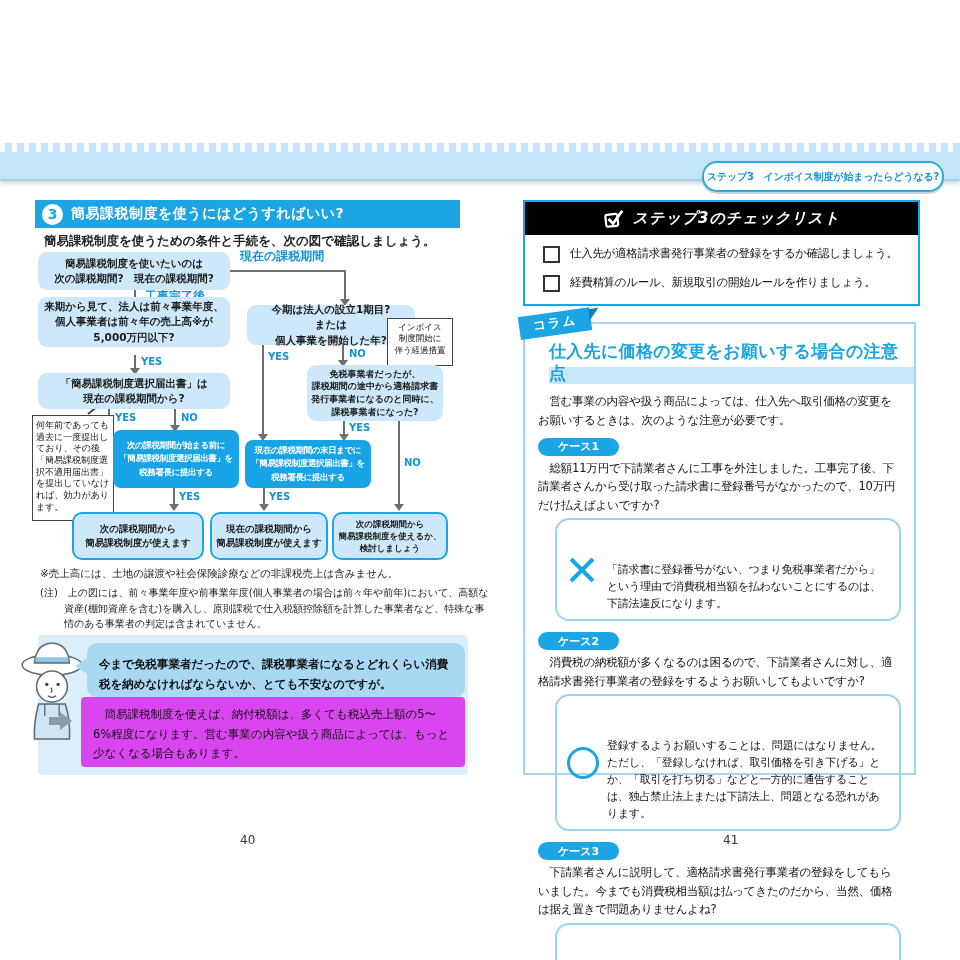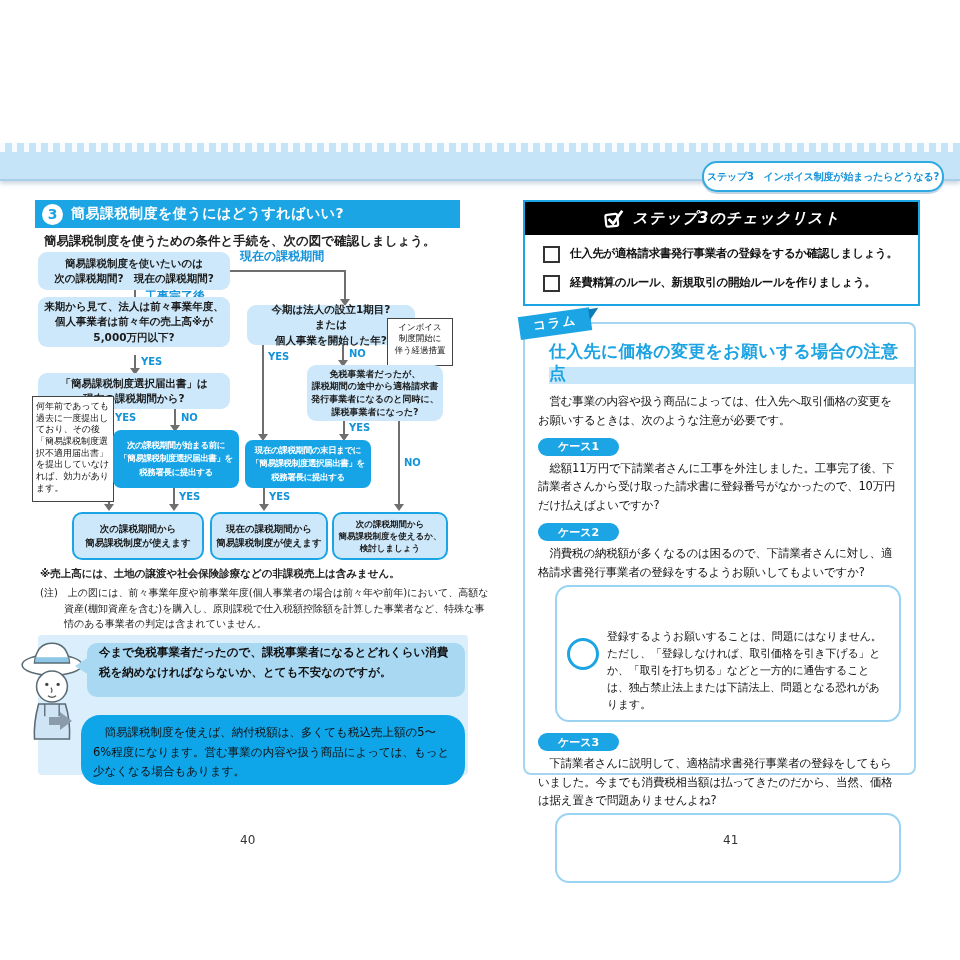--- a/index.html
+++ b/index.html
@@ -40,46 +40,46 @@
            padding:4px 3px;color:#111;text-align:left;}
   .callout.c2{font-size:8.5px;white-space:pre-line;text-align:center;line-height:1.35;padding:3px 2px;}
   .vl{position:absolute;width:2px;background:#6f6f6f;}
   .hl{position:absolute;height:2px;background:#6f6f6f;}
   .ah{position:absolute;width:0;height:0;border-left:5px solid transparent;border-right:5px solid transparent;
       border-top:7px solid #6f6f6f;}
   .lbl{position:absolute;color:#1593d8;font-weight:bold;font-size:10px;}
   .lbl.big{font-size:12px;}
   .diag{position:absolute;width:26px;height:1.5px;background:#444;transform:rotate(-38deg);}
 
-  .fnote1{position:absolute;left:5px;top:372px;width:428px;font-size:10.5px;color:#222;font-weight:700;}
+  .fnote1{position:absolute;left:5px;top:372px;width:428px;font-size:10.5px;color:#222;font-weight:400;}
   .fnote2{position:absolute;left:5px;top:390px;width:430px;font-size:10px;color:#222;line-height:1.55;
           padding-left:2.4em;text-indent:-2.4em;font-weight:500;}
 
   
   .qabg{position:absolute;left:3px;top:440px;width:430px;height:140px;background:#daeefb;border-radius:4px;}
   .farmer{position:absolute;left:-18px;top:436px;width:72px;height:110px;}
   .bubble{position:absolute;left:52px;top:448px;width:378px;height:54px;background:#a9d8f3;border-radius:10px;
-          padding:0 12px;box-sizing:border-box;font-size:11.5px;font-weight:bold;color:#111;line-height:1.7;}
+          padding:12px 12px;box-sizing:border-box;font-size:11.5px;font-weight:bold;color:#111;line-height:1.7;}
   .bubtail{position:absolute;left:-12px;top:14px;width:0;height:0;border-top:9px solid transparent;
            border-bottom:9px solid transparent;border-right:14px solid #a9d8f3;}
   .ansarrow{position:absolute;left:14px;top:516px;}
-  .ansbox40{position:absolute;left:46px;top:520px;width:384px;height:70px;background:#0ea5e9;border-radius:19px;
+  .ansbox40{position:absolute;left:46px;top:502px;width:384px;height:70px;background:#d946ef;border-radius:4px;
             padding:8px 12px;box-sizing:border-box;font-size:11.5px;color:#111;line-height:1.7;text-indent:1em;}
 
   
   .chk{position:absolute;left:0;top:5px;width:393px;border:2px solid #1ca5e4;background:#fff;}
   .chkhdr{height:33px;background:#000000;display:flex;align-items:center;justify-content:center;gap:8px;font-style:italic;}
   .chktitle{color:#fff;font-weight:bold;font-size:15px;letter-spacing:1px;}
   .chkbody{padding:10px 14px 12px 18px;display:flex;flex-direction:column;gap:11px;}
   .chkitem{display:flex;align-items:flex-start;}
   .chkbox{flex:0 0 13px;width:13px;height:13px;border:2px solid #333;background:#fff;margin:1px 10px 0 0;}
-  .chktext{font-size:11.5px;font-weight:700;color:#111;letter-spacing:-0.3px;line-height:1.5;}
-
-  
-  .col{position:absolute;left:0;top:127px;width:393px;height:453px;border:2px solid #a5d5f1;border-radius:8px;
+  .chktext{font-size:11.5px;font-weight:400;color:#111;letter-spacing:-0.3px;line-height:1.5;}
+
+  
+  .col{position:absolute;left:0;top:127px;width:393px;height:453px;border:2px solid #a5d5f1;border-radius:0;
        background:#fff;box-sizing:border-box;}
   .ribbon{position:absolute;left:-4px;top:117px;z-index:4;background:#1ca5e4;color:#fff;font-weight:bold;
           font-size:12.5px;padding:3px 14px;transform:rotate(-8deg);letter-spacing:2px;}
   .ribbon .fold{position:absolute;right:-9px;top:2px;width:0;height:0;border-top:11px solid #0e7cb6;
           border-right:10px solid transparent;}
   .coltitle{display:inline-block;margin:16px 0 2px 24px;color:#1ba3e3;font-weight:bold;font-size:17px;
             letter-spacing:.3px;line-height:1.3;background:linear-gradient(to bottom,transparent 62%,#c9e7fa 62%);}
   .colintro{margin:6px 13px 0 13px;font-size:11.5px;color:#111;line-height:1.6;text-indent:1em;letter-spacing:-0.2px;}
   .badge{display:inline-block;margin:9px 0 0 13px;background:#1ca5e4;color:#fff;font-weight:bold;font-size:11px;
          padding:1.5px 20px;border-radius:10px;}
@@ -144,21 +144,21 @@
       <div class="lbl" style="left:369px;top:212px">NO</div>
       <div class="lbl" style="left:234px;top:246px">YES</div>
 
       <div class="fb" style="left:3px;top:7px;width:192px;height:38px">簡易課税制度を使いたいのは
 次の課税期間?　現在の課税期間?</div>
       <div class="fb" style="left:3px;top:52px;width:192px;height:50px">来期から見て、法人は前々事業年度、
 個人事業者は前々年の売上高※が
 5,000万円以下?</div>
       <div class="fb" style="left:3px;top:128px;width:192px;height:36px">「簡易課税制度選択届出書」は
 現在の課税期間から?</div>
-      <div class="callout" style="left:-3px;top:151px;width:74px;height:96px">何年前であっても過去に一度提出しており、その後「簡易課税制度選択不適用届出書」を提出していなければ、効力があります。</div>
+      <div class="callout" style="left:-3px;top:170px;width:74px;height:96px">何年前であっても過去に一度提出しており、その後「簡易課税制度選択不適用届出書」を提出していなければ、効力があります。</div>
       <div class="ab" style="left:78px;top:185px;width:126px;height:58px">次の課税期間が始まる前に
 「簡易課税制度選択届出書」を
 税務署長に提出する</div>
       <div class="fb" style="left:212px;top:60px;width:168px;height:40px">今期は法人の設立1期目?
 または
 個人事業を開始した年?</div>
       <div class="callout c2" style="left:352px;top:73px;width:60px;height:40px">インボイス
 制度開始に
 伴う経過措置</div>
       <div class="fb small" style="left:272px;top:120px;width:136px;height:56px">免税事業者だったが、
@@ -231,20 +231,26 @@
       <span>コラム</span>
       <span class="fold"></span>
     </div>
 
     <div class="col">
       <span class="coltitle">仕入先に価格の変更をお願いする場合の注意点</span>
       <div class="colintro">営む事業の内容や扱う商品によっては、仕入先へ取引価格の変更をお願いするときは、次のような注意が必要です。</div>
 
       <div class="badge">ケース1</div>
       <div class="q">総額11万円で下請業者さんに工事を外注しました。工事完了後、下請業者さんから受け取った請求書に登録番号がなかったので、10万円だけ払えばよいですか?</div>
+      <div class="ansbox">
+        <svg class="mark" width="30" height="30" viewBox="0 0 30 30">
+          <path d="M4 4 L26 26 M26 4 L4 26" stroke="#1ca5e4" stroke-width="4" fill="none"></path>
+        </svg>
+        <span>「請求書に登録番号がない、つまり免税事業者だから」という理由で消費税相当額を払わないことにするのは、下請法違反になります。</span>
+      </div>
 
       <div class="badge">ケース2</div>
       <div class="q">消費税の納税額が多くなるのは困るので、下請業者さんに対し、適格請求書発行事業者の登録をするようお願いしてもよいですか?</div>
       <div class="ansbox">
         <span class="mark omark"></span>
         <span>登録するようお願いすることは、問題にはなりません。
 ただし、「登録しなければ、取引価格を引き下げる」とか、「取引を打ち切る」などと一方的に通告することは、独占禁止法上または下請法上、問題となる恐れがあります。</span>
       </div>
 
       <div class="badge">ケース3</div>

